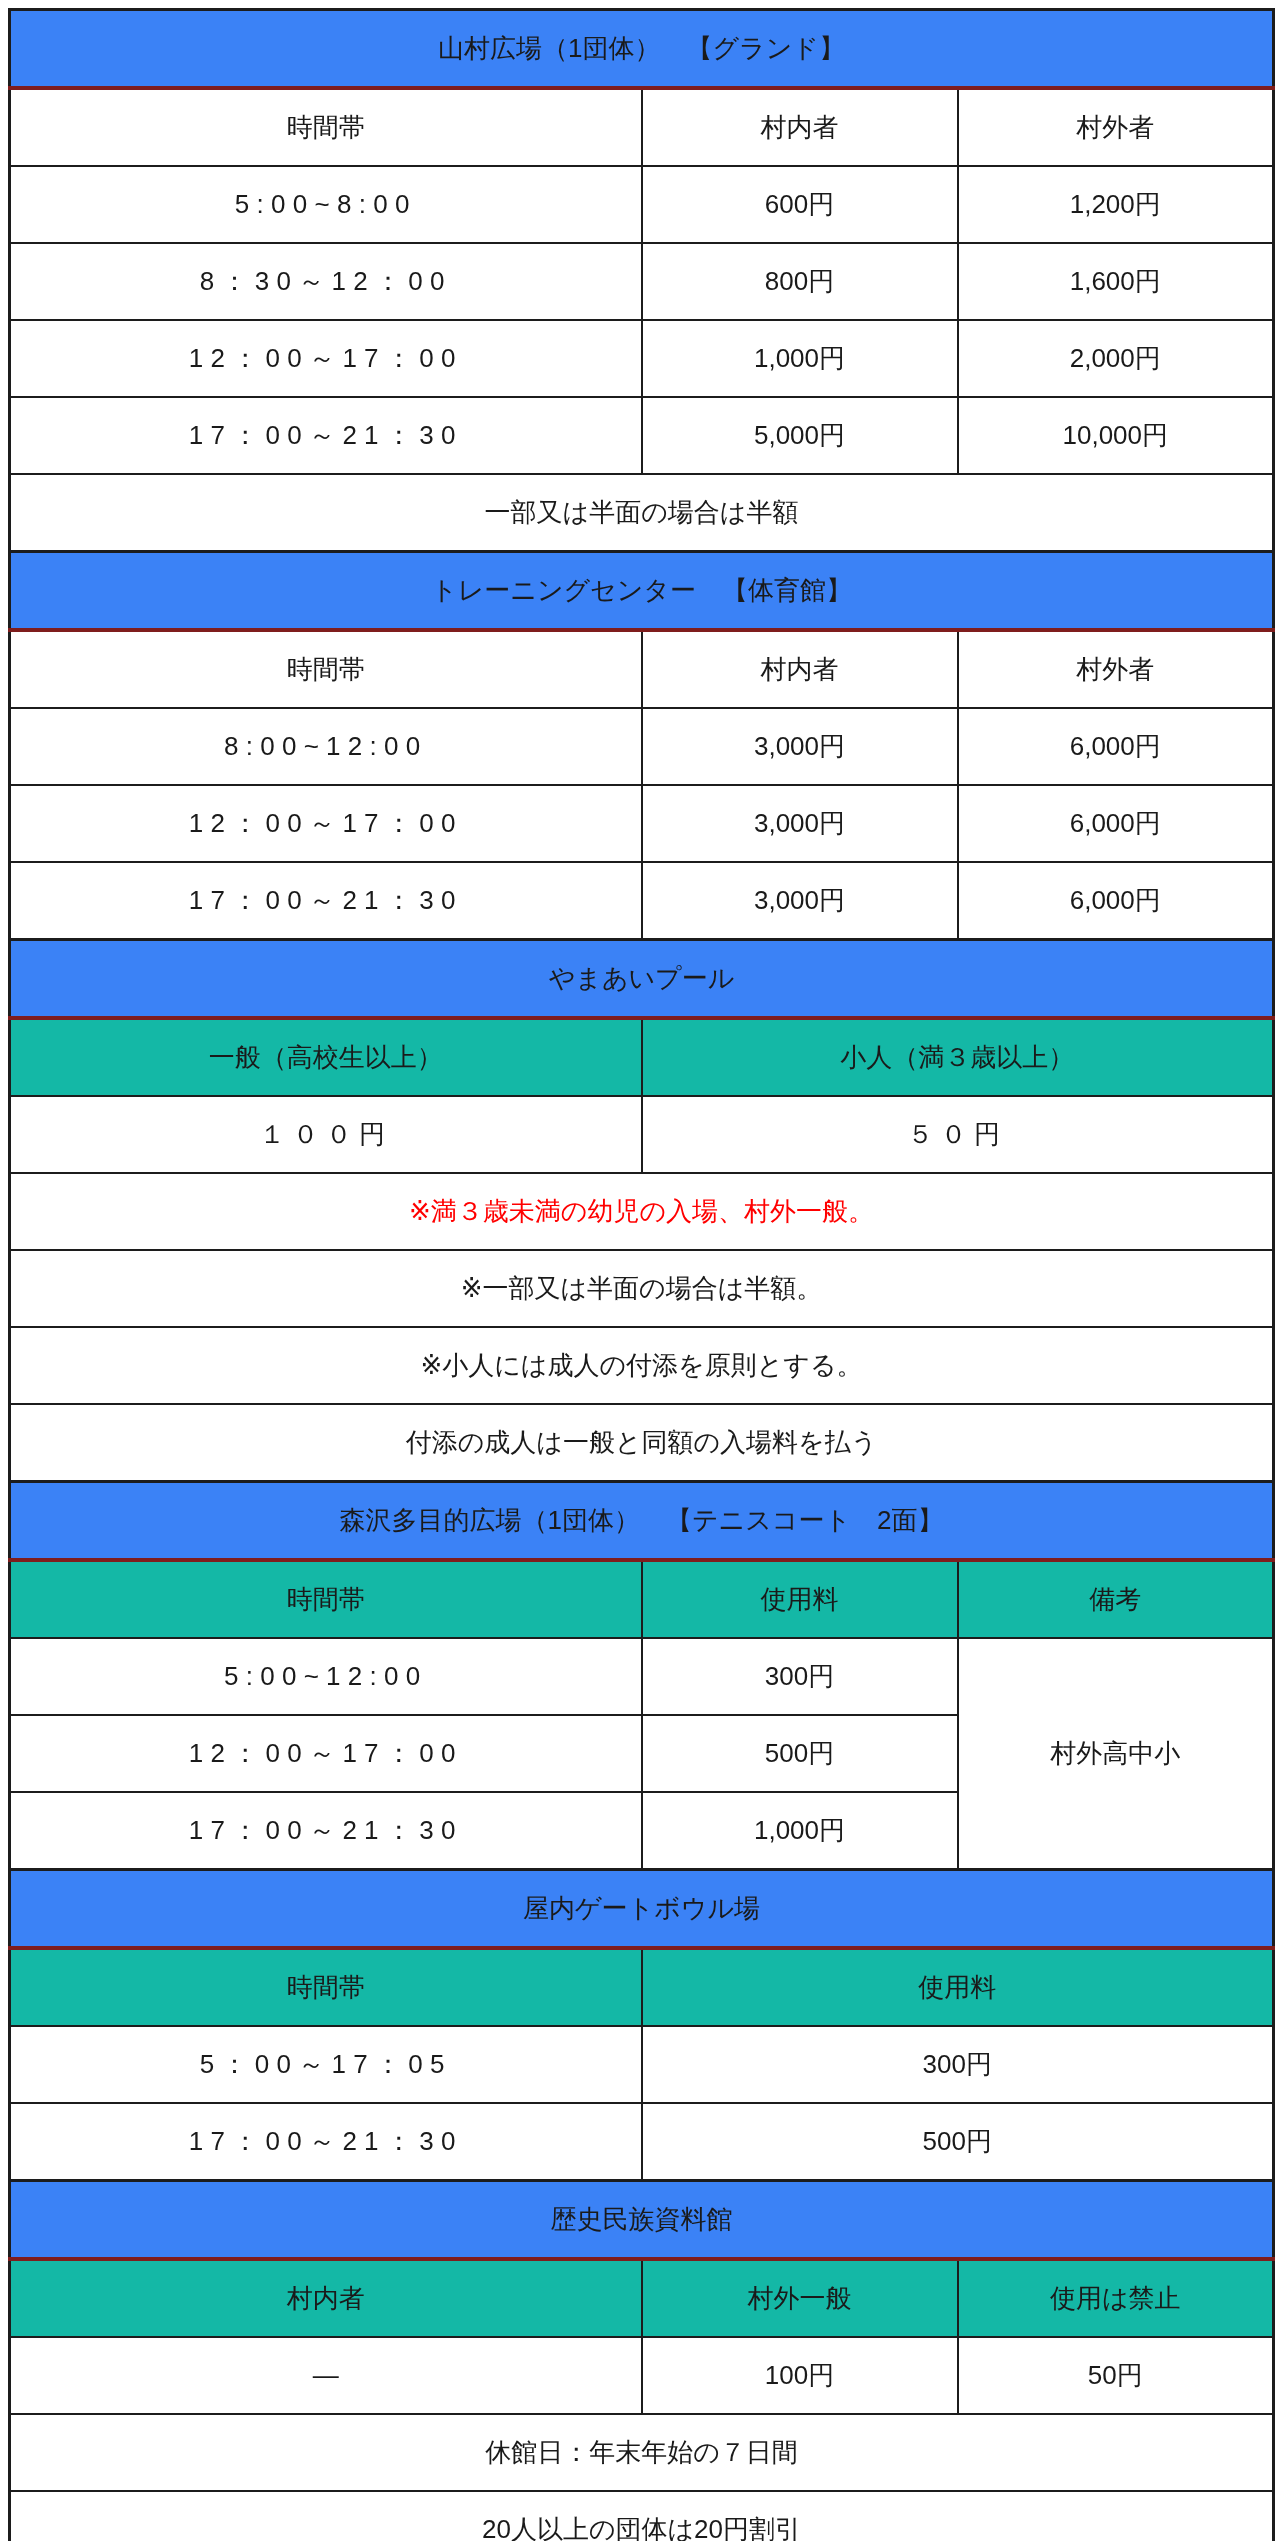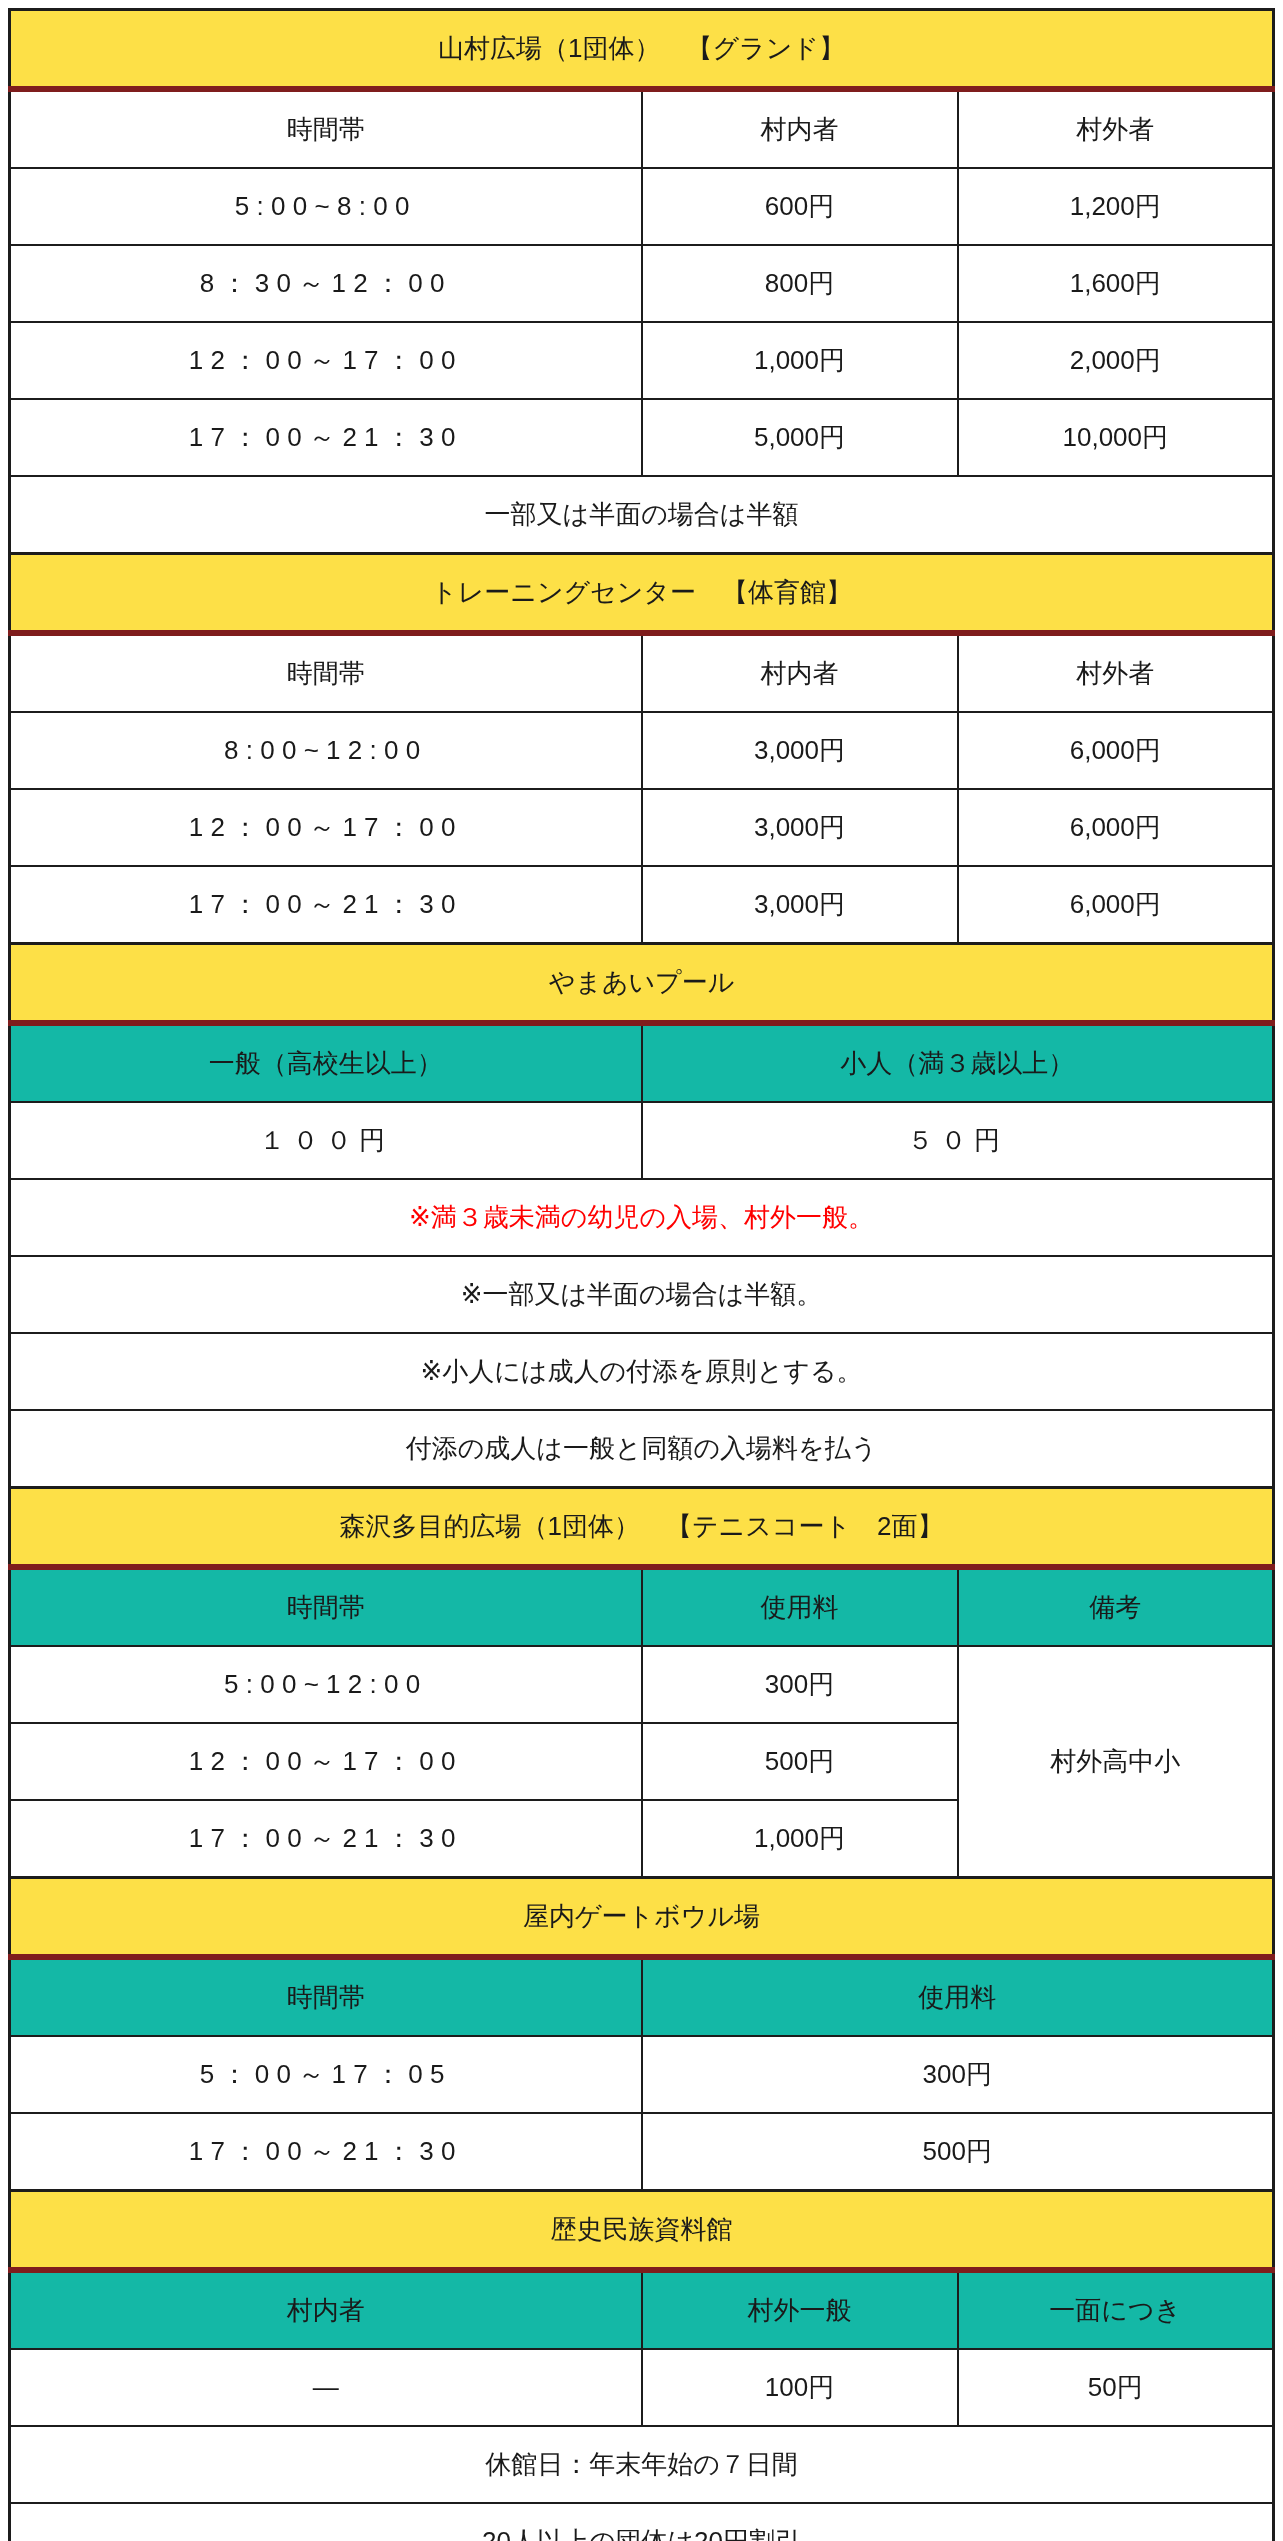--- a/index.html
+++ b/index.html
@@ -23,23 +23,23 @@
     height: 75px;
     padding: 0 4px;
     text-align: center;
     vertical-align: middle;
     font-size: 26px;
     color: #1a1a1a;
     overflow: hidden;
     white-space: nowrap;
   }
   tr.section td {
-    background: #fde047;
+    background: #3b82f6;
     border-top: 3px solid #1c1c1c;
-    border-bottom: 6px solid #7f1d1d;
+    border-bottom: 4px solid #7f1d1d;
   }
   tr.head-gray td {
     background: #14b8a6;
   }
   tr.head-white td {
     background: #ffffff;
   }
   td.sp {
     letter-spacing: 0.28em;
   }
@@ -170,21 +170,21 @@
         <tr class="data">
           <td class="sp">17：00～21：30</td>
           <td colspan="2">500円</td>
         </tr>
         <tr class="section">
           <td colspan="3">歴史民族資料館</td>
         </tr>
         <tr class="head-gray">
           <td>村内者</td>
           <td>村外一般</td>
-          <td>一面につき</td>
+          <td>使用は禁止</td>
         </tr>
         <tr class="data">
           <td>―</td>
           <td>100円</td>
           <td>50円</td>
         </tr>
         <tr class="note">
           <td colspan="3">休館日：年末年始の７日間</td>
         </tr>
         <tr class="note">

